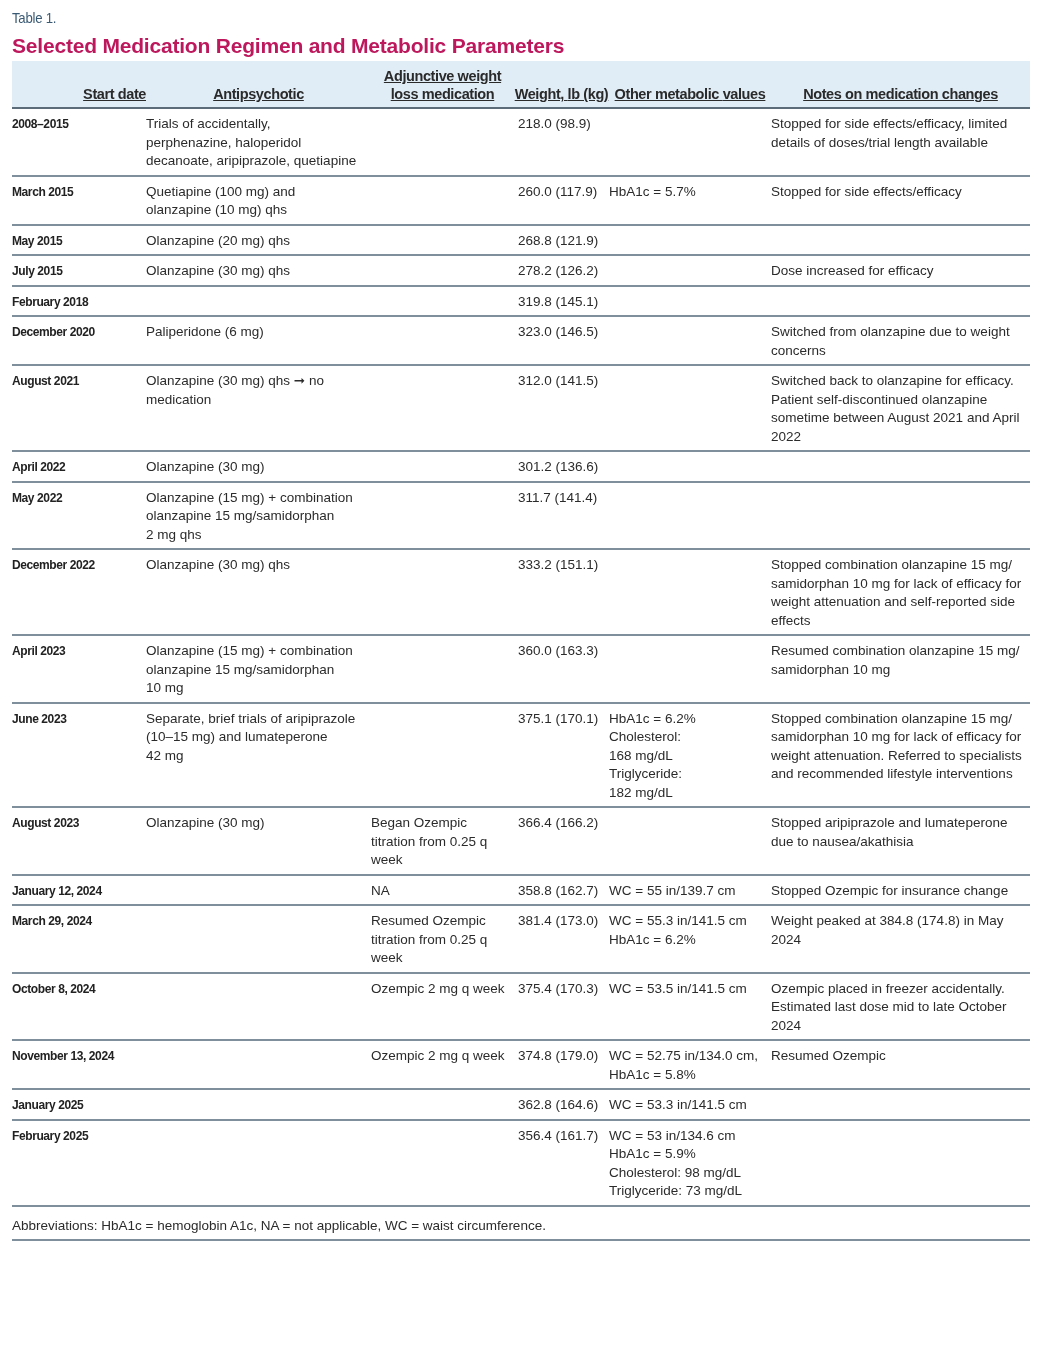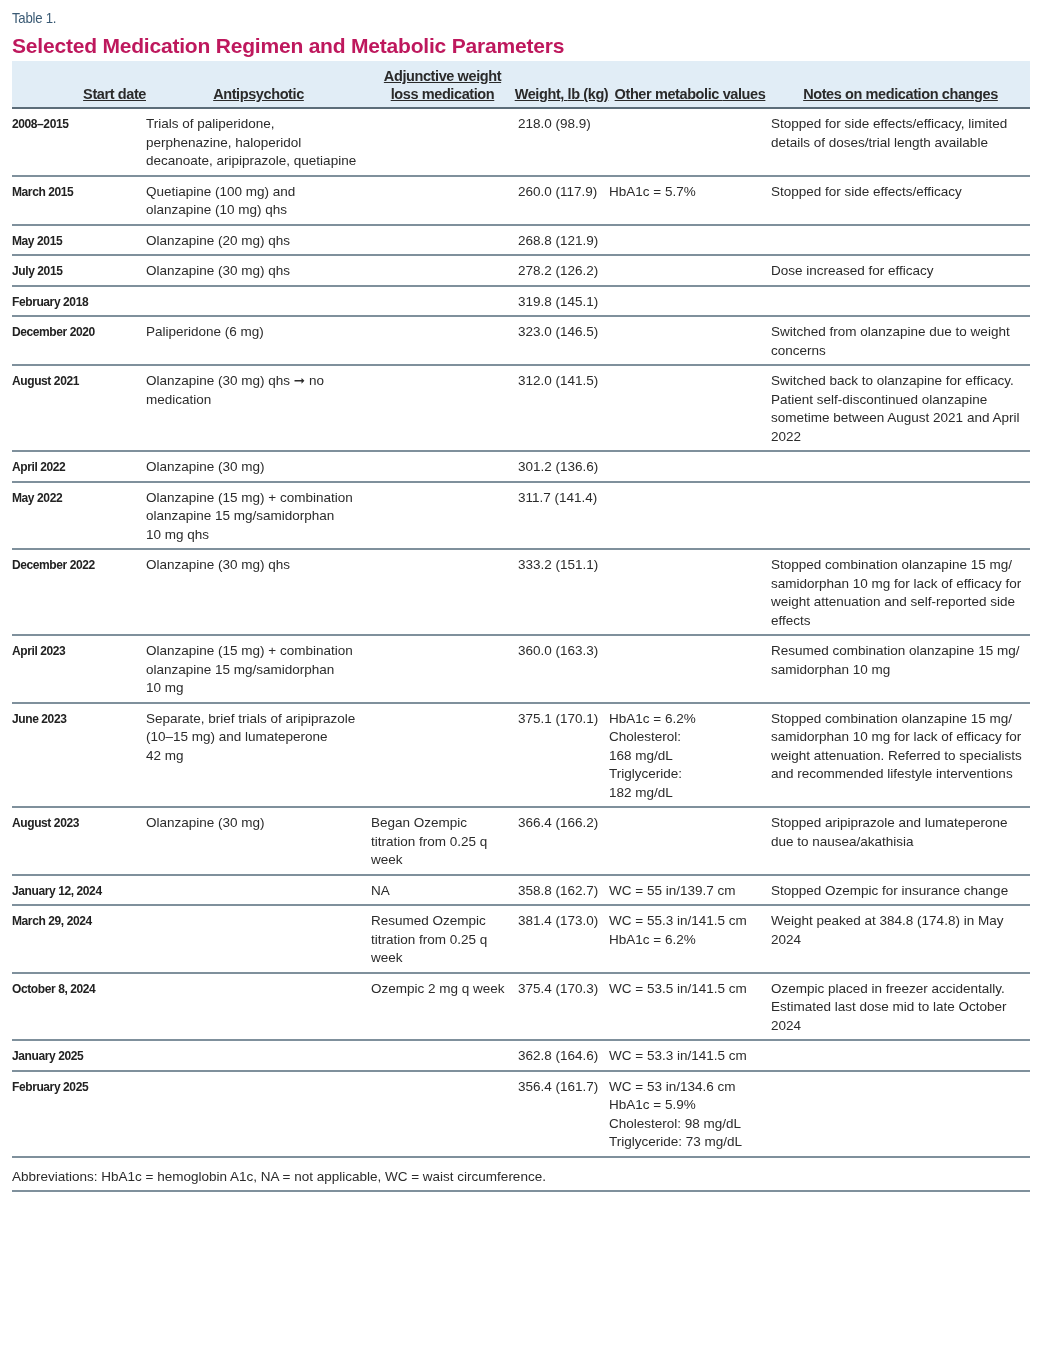--- a/index.html
+++ b/index.html
@@ -60,21 +60,21 @@
           <span class="line">Other metabolic</span>
           <span class="line">values</span>
         </th>
         <th class="c-notes">Notes on medication changes</th>
       </tr>
     </thead>
     <tbody id="table-body">
         <tr>
           <td class="c-date">2008–2015</td>
           <td class="c-anti">
-            <span class="line">Trials of paliperidone,</span>
+            <span class="line">Trials of accidentally,</span>
             <span class="line">perphenazine, haloperidol</span>
             <span class="line">decanoate, aripiprazole, quetiapine</span>
           </td>
           <td class="c-adj"></td>
           <td class="c-wt">218.0 (98.9)</td>
           <td class="c-other"></td>
           <td class="c-notes">
             <span class="line">Stopped for side effects/efficacy, limited</span>
             <span class="line">details of doses/trial length available</span>
           </td>
@@ -161,21 +161,21 @@
           <td class="c-adj"></td>
           <td class="c-wt">301.2 (136.6)</td>
           <td class="c-other"></td>
           <td class="c-notes"></td>
         </tr>
         <tr>
           <td class="c-date">May 2022</td>
           <td class="c-anti">
             <span class="line">Olanzapine (15 mg) + combination</span>
             <span class="line">olanzapine 15 mg/samidorphan</span>
-            <span class="line">10 mg qhs</span>
+            <span class="line">2 mg qhs</span>
           </td>
           <td class="c-adj"></td>
           <td class="c-wt">311.7 (141.4)</td>
           <td class="c-other"></td>
           <td class="c-notes"></td>
         </tr>
         <tr>
           <td class="c-date">December 2022</td>
           <td class="c-anti">
             <span class="line">Olanzapine (30 mg) qhs</span>
@@ -283,20 +283,35 @@
             <span class="line">Ozempic 2 mg q week</span>
           </td>
           <td class="c-wt">375.4 (170.3)</td>
           <td class="c-other">
             <span class="line">WC = 53.5 in/141.5 cm</span>
           </td>
           <td class="c-notes">
             <span class="line">Ozempic placed in freezer accidentally.</span>
             <span class="line">Estimated last dose mid to late October</span>
             <span class="line">2024</span>
+          </td>
+        </tr>
+        <tr>
+          <td class="c-date">November 13, 2024</td>
+          <td class="c-anti"></td>
+          <td class="c-adj">
+            <span class="line">Ozempic 2 mg q week</span>
+          </td>
+          <td class="c-wt">374.8 (179.0)</td>
+          <td class="c-other">
+            <span class="line">WC = 52.75 in/134.0 cm,</span>
+            <span class="line">HbA1c = 5.8%</span>
+          </td>
+          <td class="c-notes">
+            <span class="line">Resumed Ozempic</span>
           </td>
         </tr>
         <tr>
           <td class="c-date">January 2025</td>
           <td class="c-anti"></td>
           <td class="c-adj"></td>
           <td class="c-wt">362.8 (164.6)</td>
           <td class="c-other">
             <span class="line">WC = 53.3 in/141.5 cm</span>
           </td>

